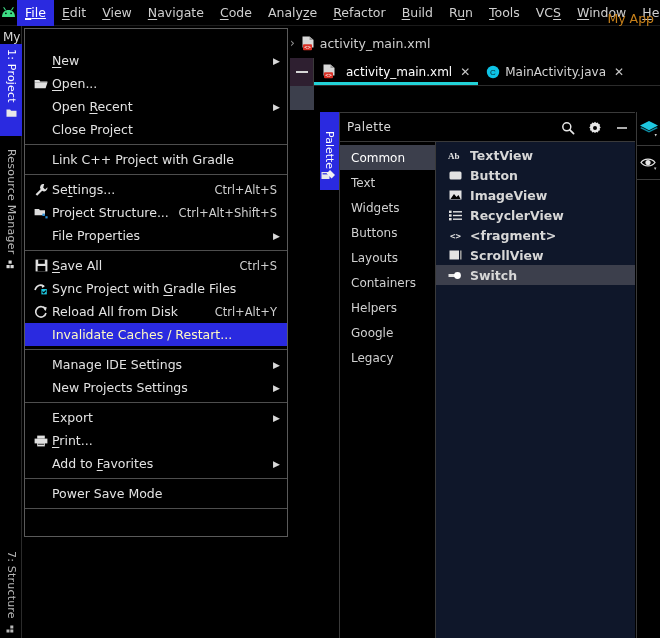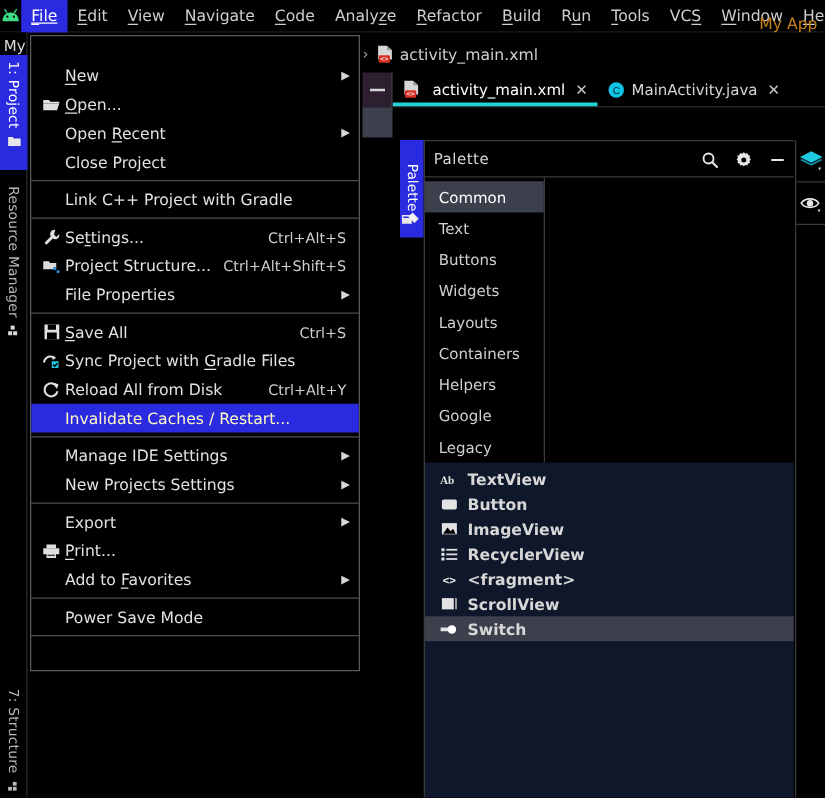--- a/index.html
+++ b/index.html
@@ -102,21 +102,21 @@
   }
   .palette-header {
     height: 29px; display: flex; align-items: center;
     border-bottom: 1px solid #3a3a3a; padding-left: 7px; position: relative;
   }
   .palette-title { color: #d7d7d7; font-size: 12px; letter-spacing: .4px; }
   .palette-hdr-icons {
     position: absolute; right: 6px; top: 0; height: 29px;
     display: flex; align-items: center; gap: 13px;
   }
-  .palette-body { display: flex; height: 497px; flex-direction: column; }
+  .palette-body { display: flex; height: 497px; }
   .cat-list {
     width: 96px; background: #000; border-right: 1px solid #3a3a3a;
     padding-top: 3px;
   }
   .cat-item {
     height: 25px; display: flex; align-items: center; padding-left: 11px;
     color: #d0d0d0; font-size: 12px;
   }
   .cat-item.sel { background: #3c3f4c; color: #ffffff; }
   .widget-list { flex: 1; background: #0f172a; padding-top: 3px; font-weight: bold; }
@@ -332,24 +332,24 @@
     <div class="palette-body">
 
       <div class="cat-list">
         <div class="cat-item sel">
             <span>Common</span>
           </div>
         <div class="cat-item">
             <span>Text</span>
           </div>
         <div class="cat-item">
+            <span>Widgets</span>
+          </div>
+        <div class="cat-item">
             <span>Buttons</span>
-          </div>
-        <div class="cat-item">
-            <span>Widgets</span>
           </div>
         <div class="cat-item">
             <span>Layouts</span>
           </div>
         <div class="cat-item">
             <span>Containers</span>
           </div>
         <div class="cat-item">
             <span>Helpers</span>
           </div>

